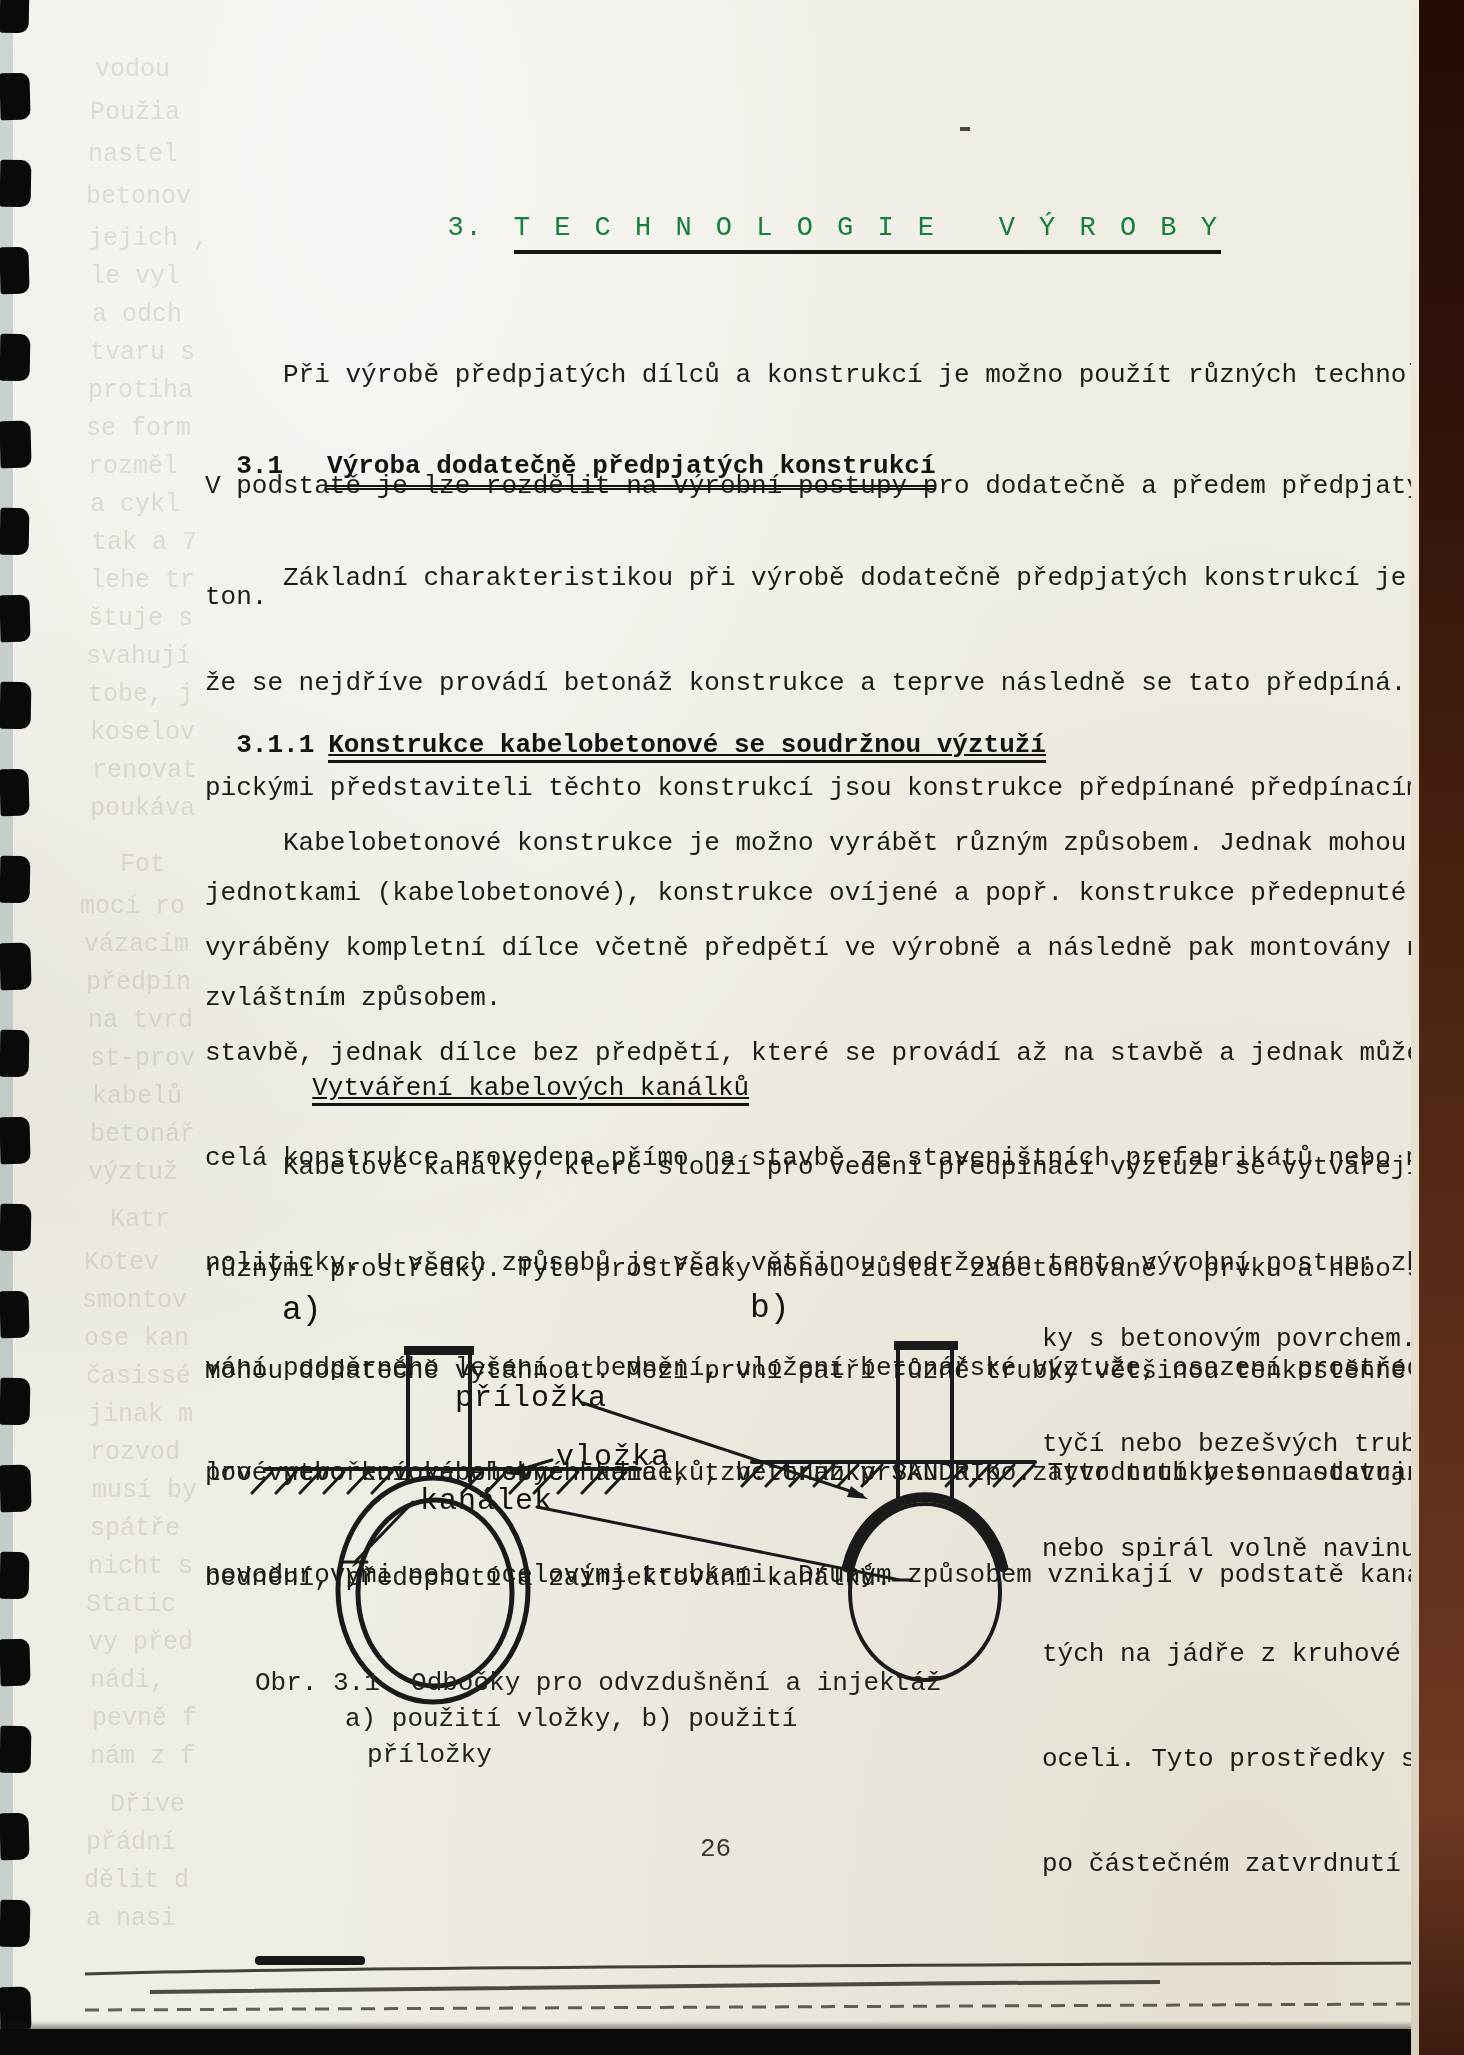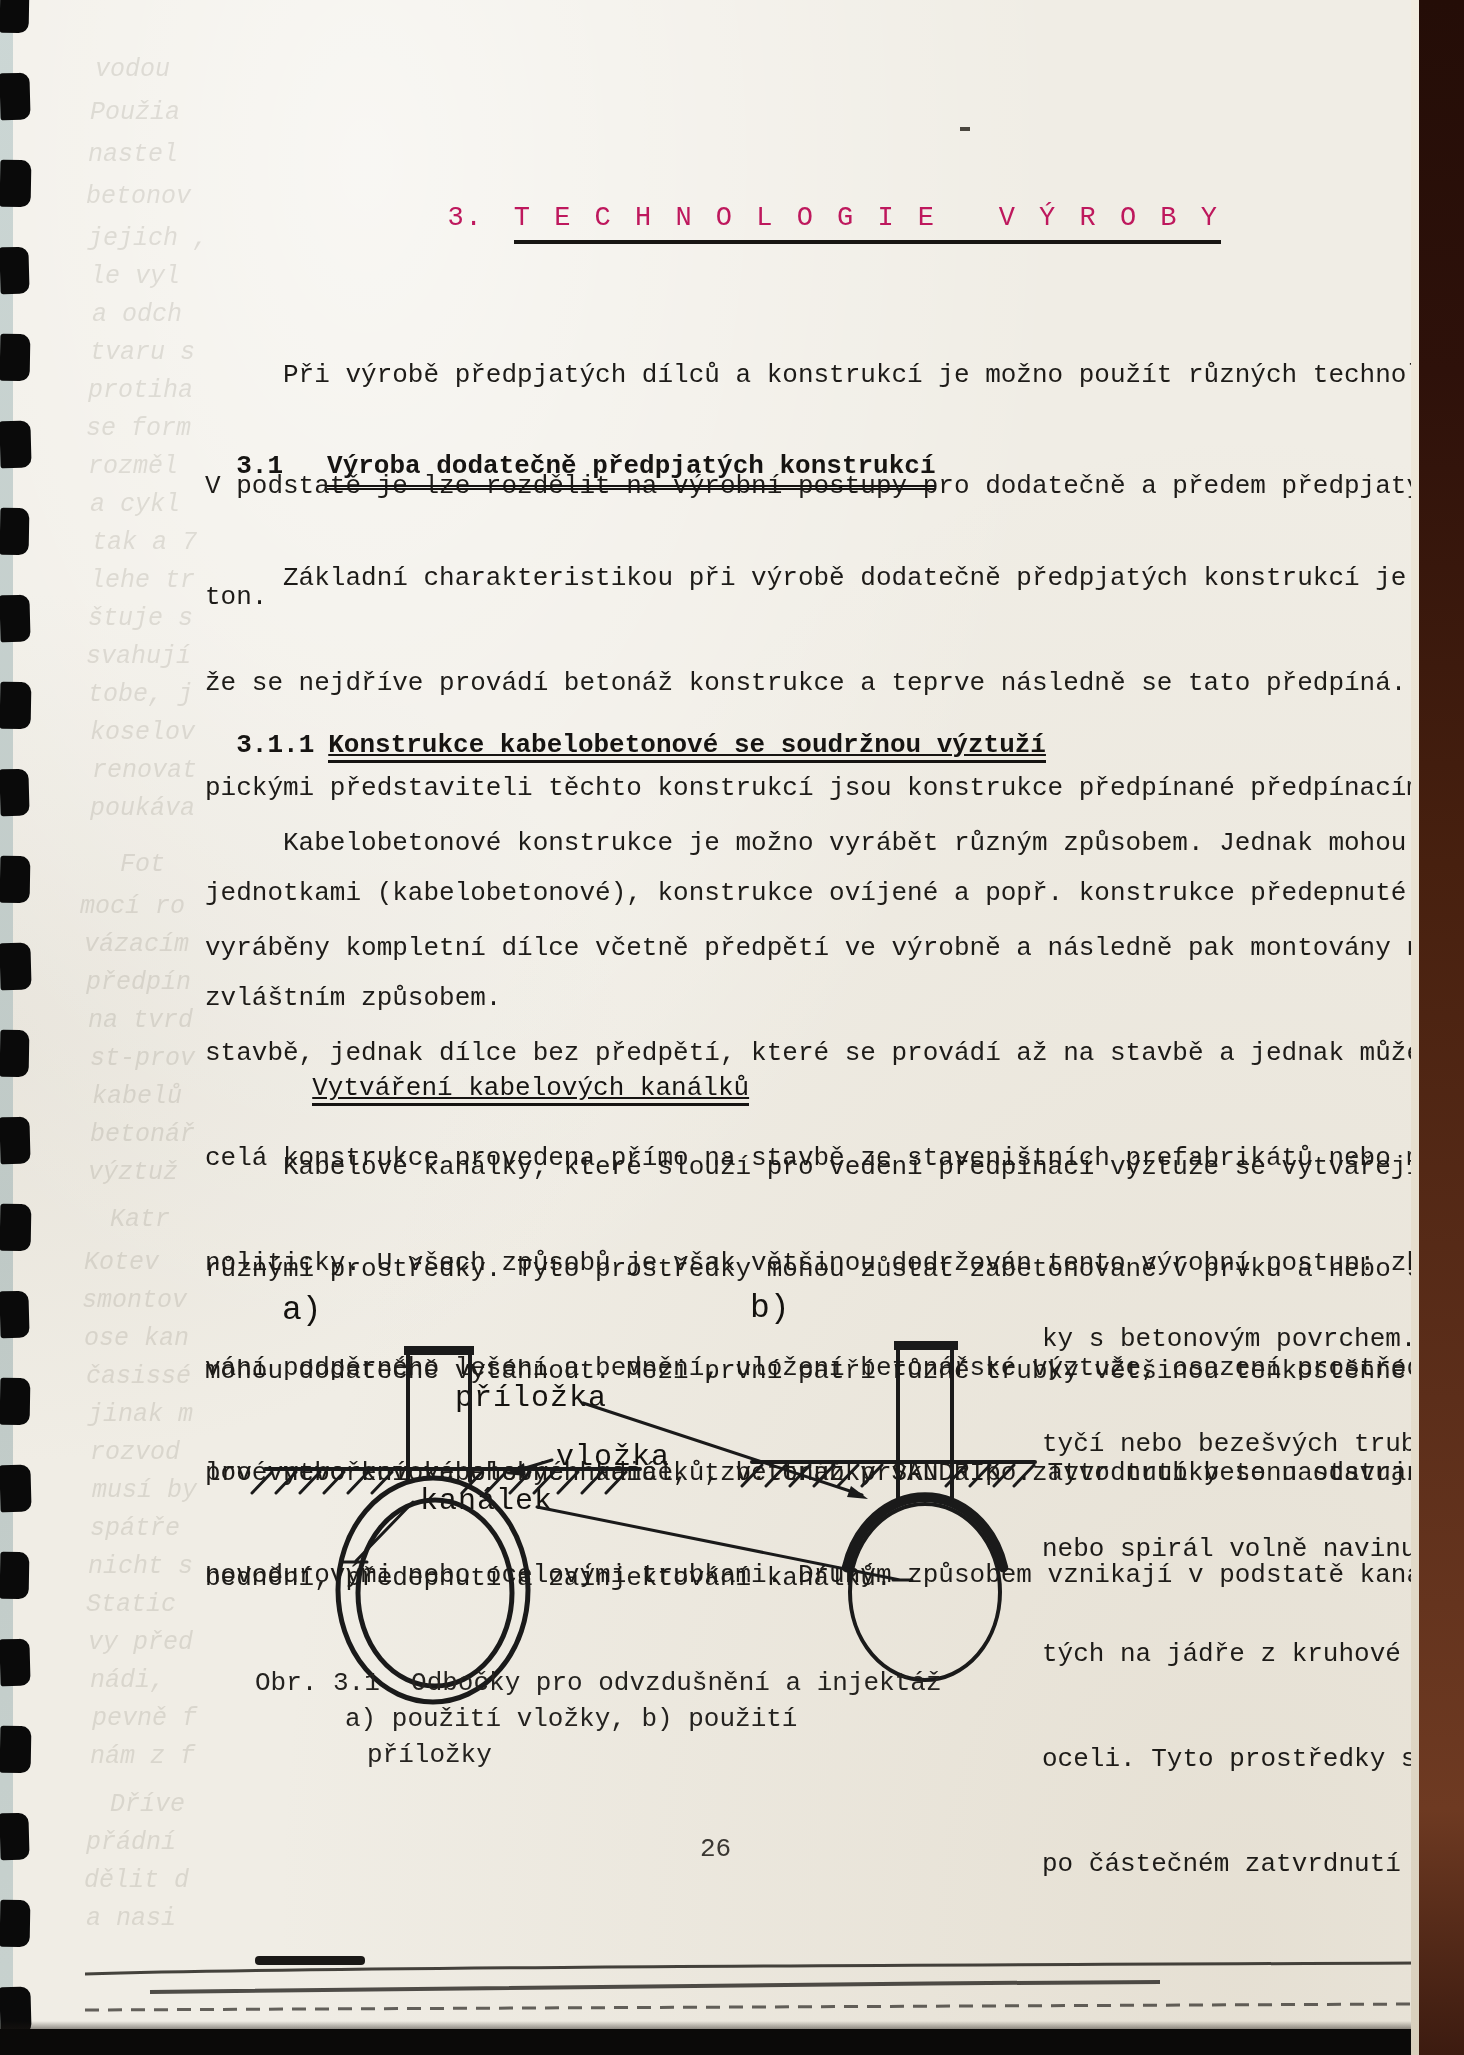--- a/index.html
+++ b/index.html
@@ -9,32 +9,32 @@
     background:
       radial-gradient(ellipse at 25% 8%, rgba(255,255,255,.55), transparent 45%),
       radial-gradient(ellipse at 85% 95%, rgba(205,193,170,.30), transparent 55%),
       radial-gradient(ellipse at 0% 50%, rgba(215,210,198,.35), transparent 30%),
       #f0ede5;
   }
   .layer{position:absolute;inset:0;}
   
   .block{position:absolute;white-space:pre;font-size:26px;line-height:35px;color:#1d1b18;z-index:2;}
   .block div{white-space:pre;}
-  .title-row{position:absolute;left:415px;top:173px;font-size:27px;color:#be185d;z-index:2;white-space:pre;}
+  .title-row{position:absolute;left:415px;top:183px;font-size:27px;color:#15803d;z-index:2;white-space:pre;}
   .title-num{margin-right:30px;letter-spacing:2px;}
   .title-text{letter-spacing:4px;border-bottom:4px solid #181613;padding-bottom:7px;}
   .h-row{position:absolute;font-size:26px;color:#161412;font-weight:bold;z-index:2;white-space:pre;}
   .h-underline-double{border-bottom:5px double #161412;padding-bottom:4px;}
   .h-underline{border-bottom:3px solid #161412;padding-bottom:0;text-decoration:underline;}
   .caption{position:absolute;font-size:26px;color:#24221f;z-index:2;white-space:pre;}
   .fig-label{position:absolute;font-size:33px;color:#14120f;z-index:2;white-space:pre;}
   .fig-callout{position:absolute;font-size:30px;color:#14120f;z-index:2;white-space:pre;letter-spacing:1px;}
   .pagenum{position:absolute;left:700px;top:1834px;font-size:26px;color:#3a3732;z-index:2;}
   
-  .ghost{position:absolute;font-size:25px;color:#837d70;opacity:.20;filter:blur(.7px);white-space:pre;z-index:1;font-style:italic;}
+  .ghost{position:absolute;font-size:25px;color:#837d70;opacity:.20;filter:blur(.7px);white-space:pre;z-index:1;}
   
   #diagram-svg{position:absolute;left:0;top:0;z-index:2;pointer-events:none;}
   .tooth{position:absolute;left:0;background:#0a0a0a;border-radius:3px 10px 10px 3px;z-index:4;}
   .edge-strip{position:absolute;left:0;top:0;width:13px;height:100%;z-index:3;
     background:linear-gradient(180deg,#ccd7d5,#bfc9c6 60%,#c8d2cf);}
   .edge-right{position:absolute;top:0;right:0;width:46px;height:100%;z-index:5;
     background:linear-gradient(180deg,#240d07 0%,#2e110a 18%,#47200f 42%,#5c2e1a 68%,#6e3a22 88%,#3c1b10 100%);}
   .edge-right::before{content:'';position:absolute;left:-7px;top:0;width:8px;height:100%;
     background:linear-gradient(180deg,#f2ecdf,#e4dccb 70%,#d8cfbc);}
   .edge-bottom{position:absolute;left:0;bottom:0;width:100%;height:26px;background:#0b0a09;z-index:4;}

